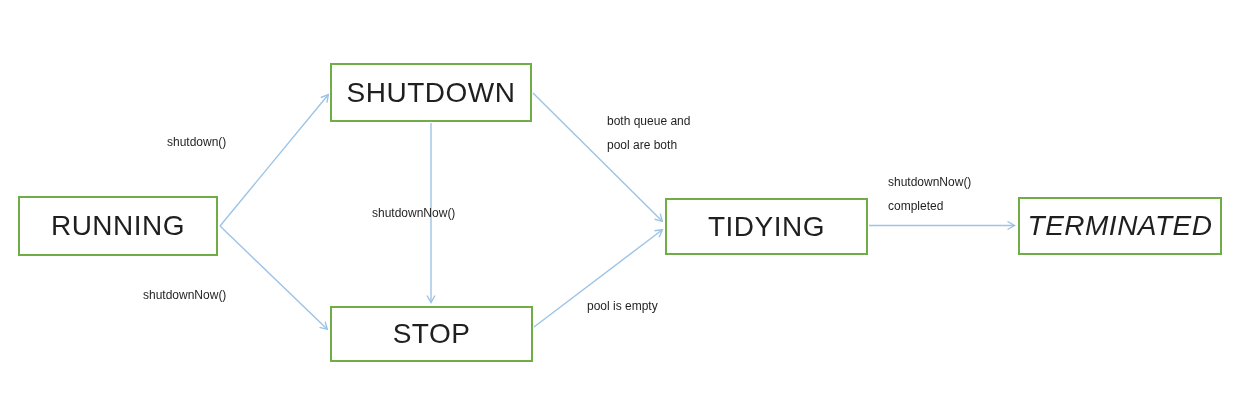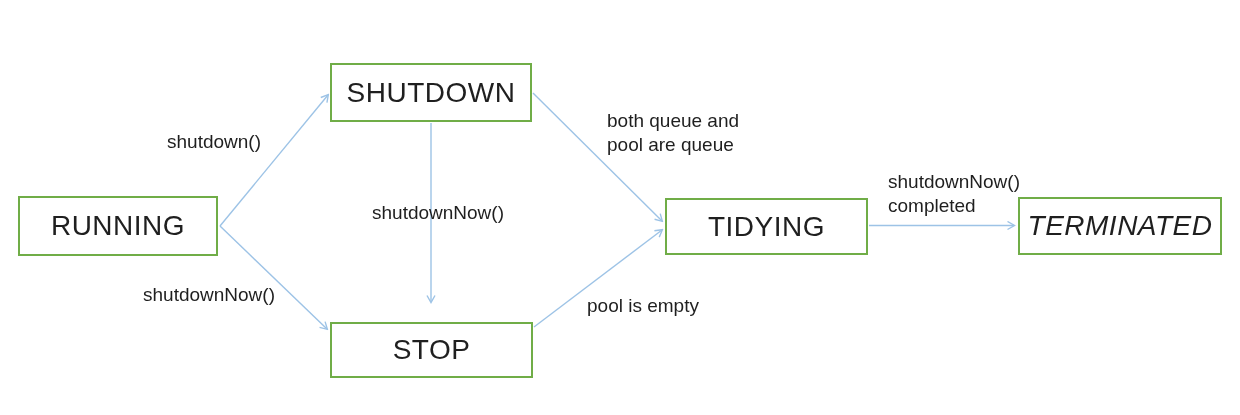--- a/index.html
+++ b/index.html
@@ -42,27 +42,27 @@
     display: flex;
     align-items: center;
     justify-content: center;
     color: var(--text);
     font-size: 28px;
     letter-spacing: 0.5px;
     white-space: nowrap;
   }
   .box-running    { left: 18px;   top: 196px; width: 200px; height: 60px; }
   .box-shutdown   { left: 330px;  top: 63px;  width: 202px; height: 59px; }
-  .box-stop       { left: 330px;  top: 322px; width: 203px; height: 56px; }
+  .box-stop       { left: 330px;  top: 306px; width: 203px; height: 56px; }
   .box-tidying    { left: 665px;  top: 198px; width: 203px; height: 57px; }
   .box-terminated { left: 1018px; top: 197px; width: 204px; height: 58px; font-style: italic; }
   .edge-label {
     position: absolute;
     color: var(--text);
-    font-size: 19px;
+    font-size: 12px;
     line-height: 24px;
     white-space: nowrap;
   }
   .edge-label span { display: block; }
   .lbl-shutdown          { left: 167px; top: 130px; }
   .lbl-shutdownnow-upper { left: 372px; top: 201px; }
   .lbl-shutdownnow-lower { left: 143px; top: 283px; }
   .lbl-queue-pool        { left: 607px; top: 109px; }
   .lbl-pool-empty        { left: 587px; top: 294px; }
   .lbl-terminated        { left: 888px; top: 170px; }
@@ -106,21 +106,21 @@
     <span>shutdown()</span>
   </div>
   <div class="edge-label lbl-shutdownnow-upper">
     <span>shutdownNow()</span>
   </div>
   <div class="edge-label lbl-shutdownnow-lower">
     <span>shutdownNow()</span>
   </div>
   <div class="edge-label lbl-queue-pool">
     <span>both queue and</span>
-    <span>pool are queue</span>
+    <span>pool are both</span>
   </div>
   <div class="edge-label lbl-pool-empty">
     <span>pool is empty</span>
   </div>
   <div class="edge-label lbl-terminated">
     <span>shutdownNow()</span>
     <span>completed</span>
   </div>
 
 </div>

